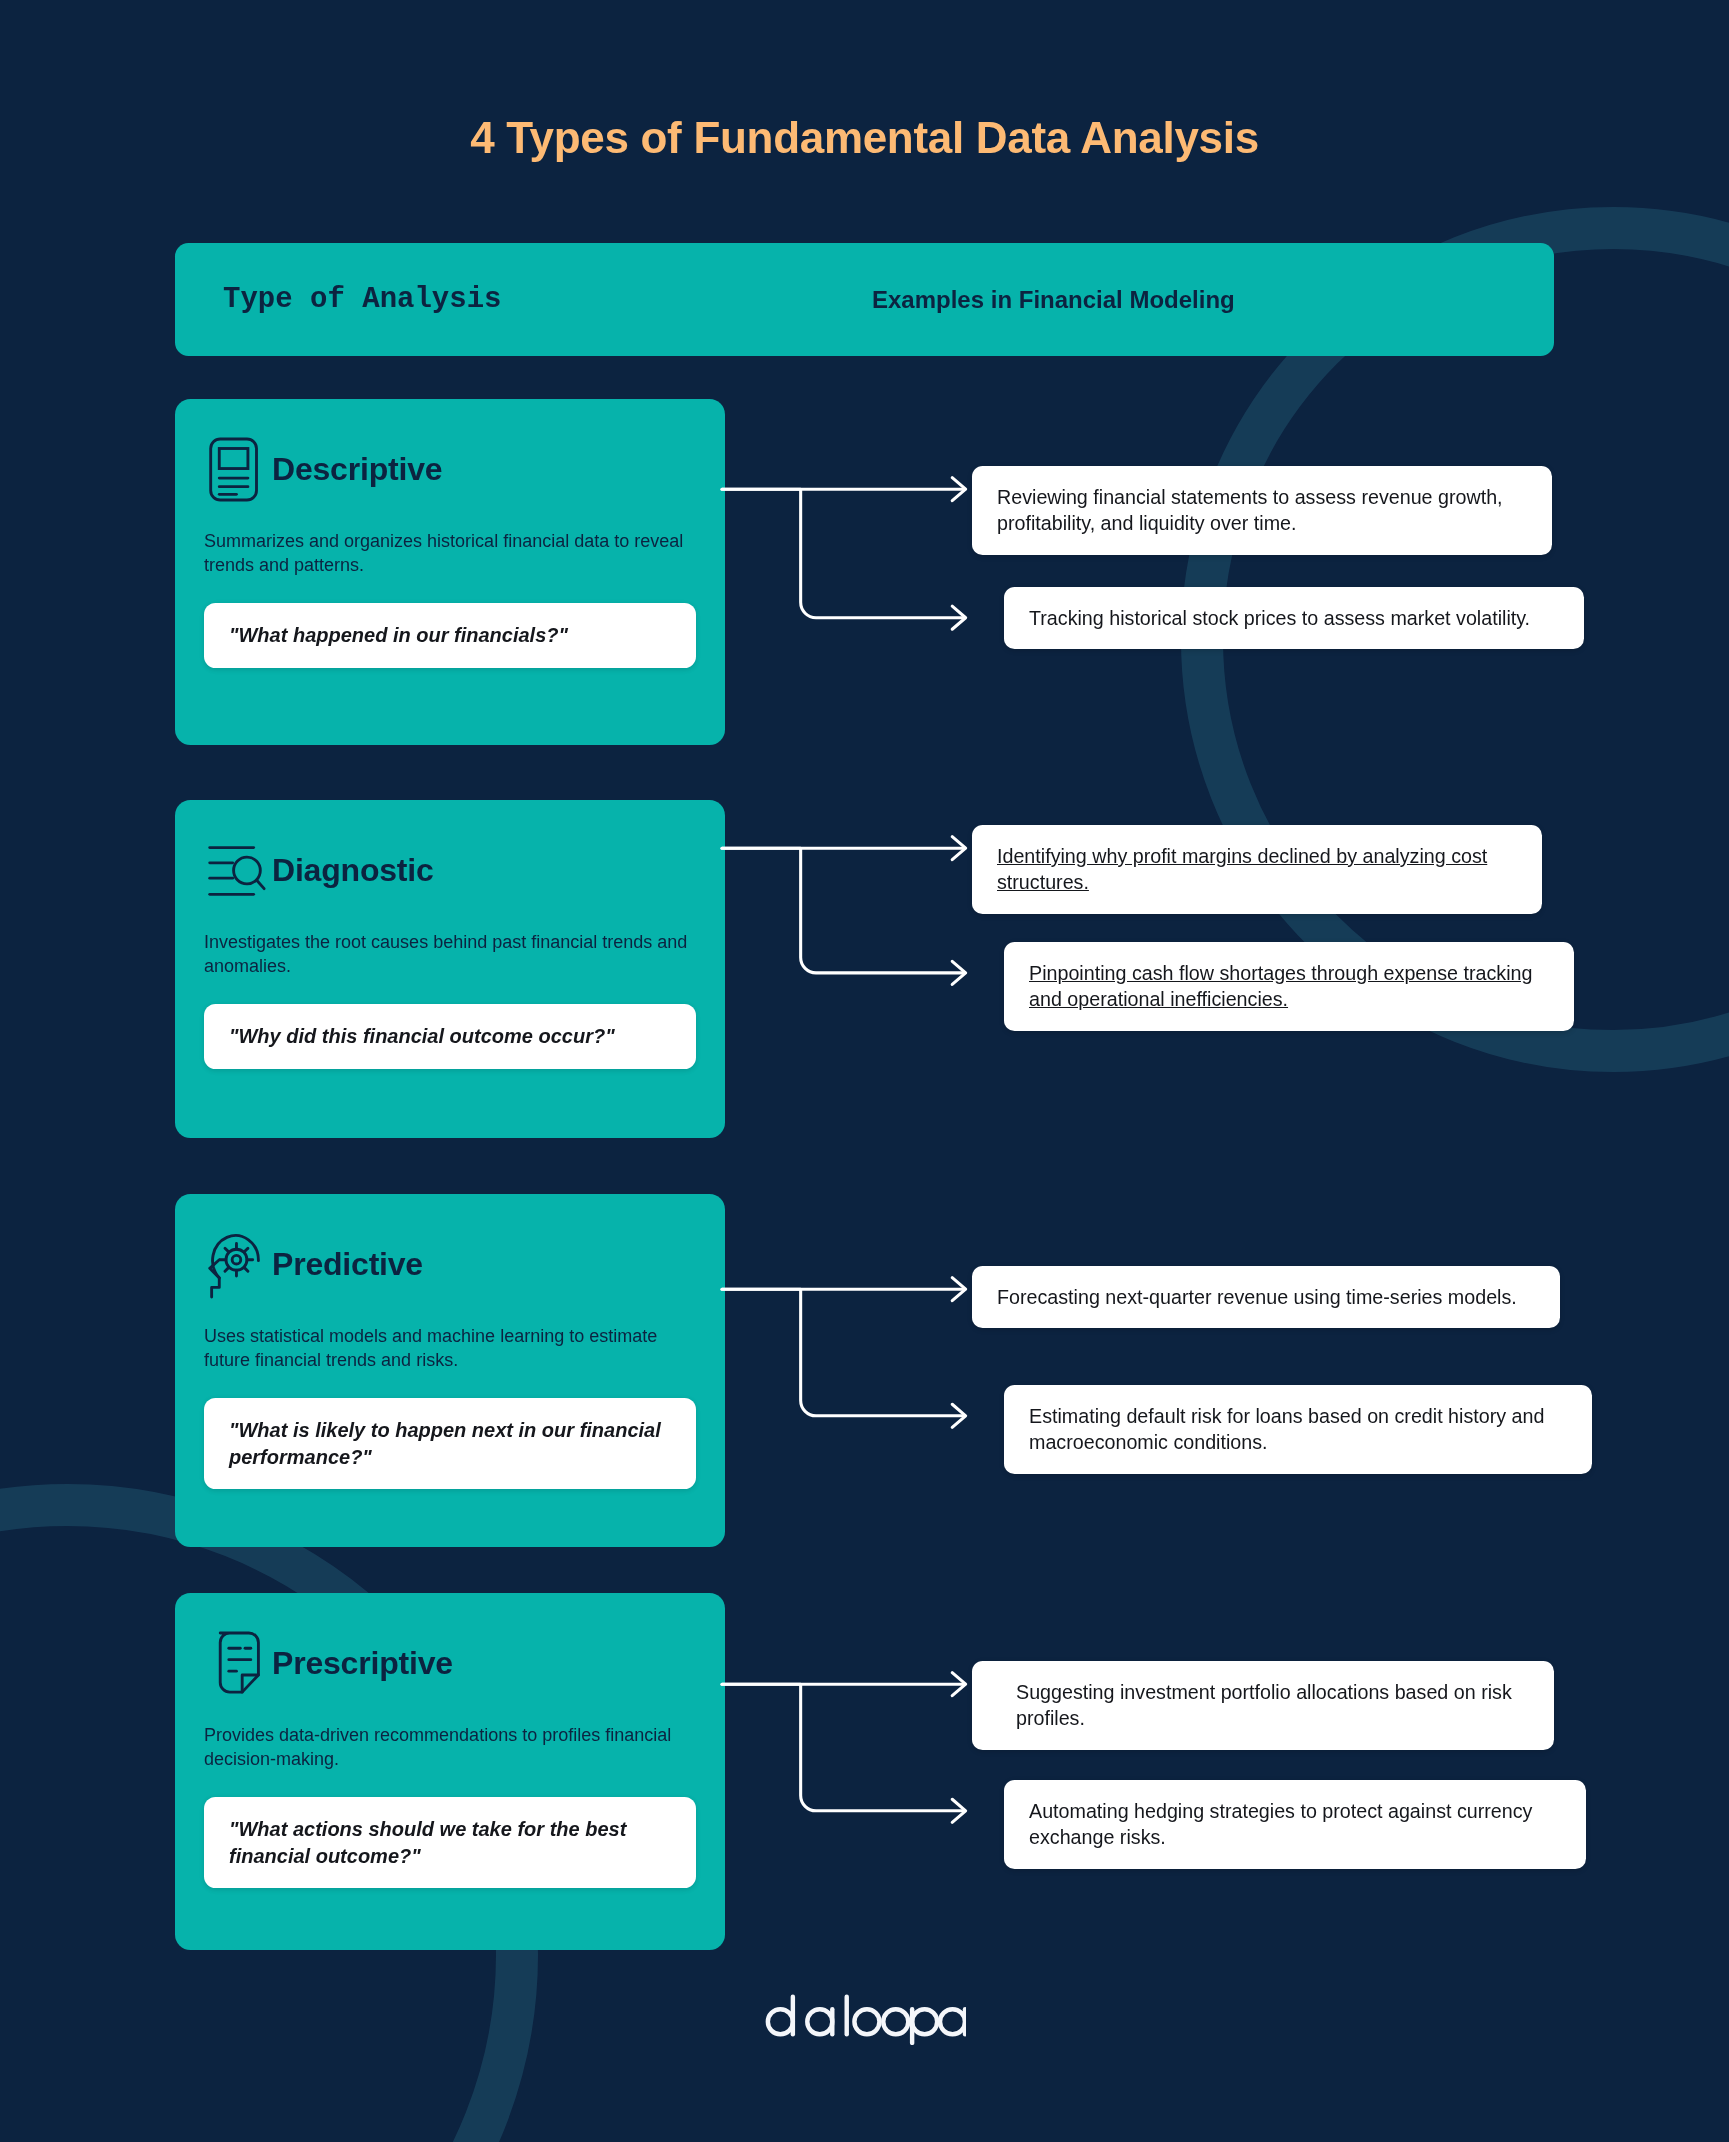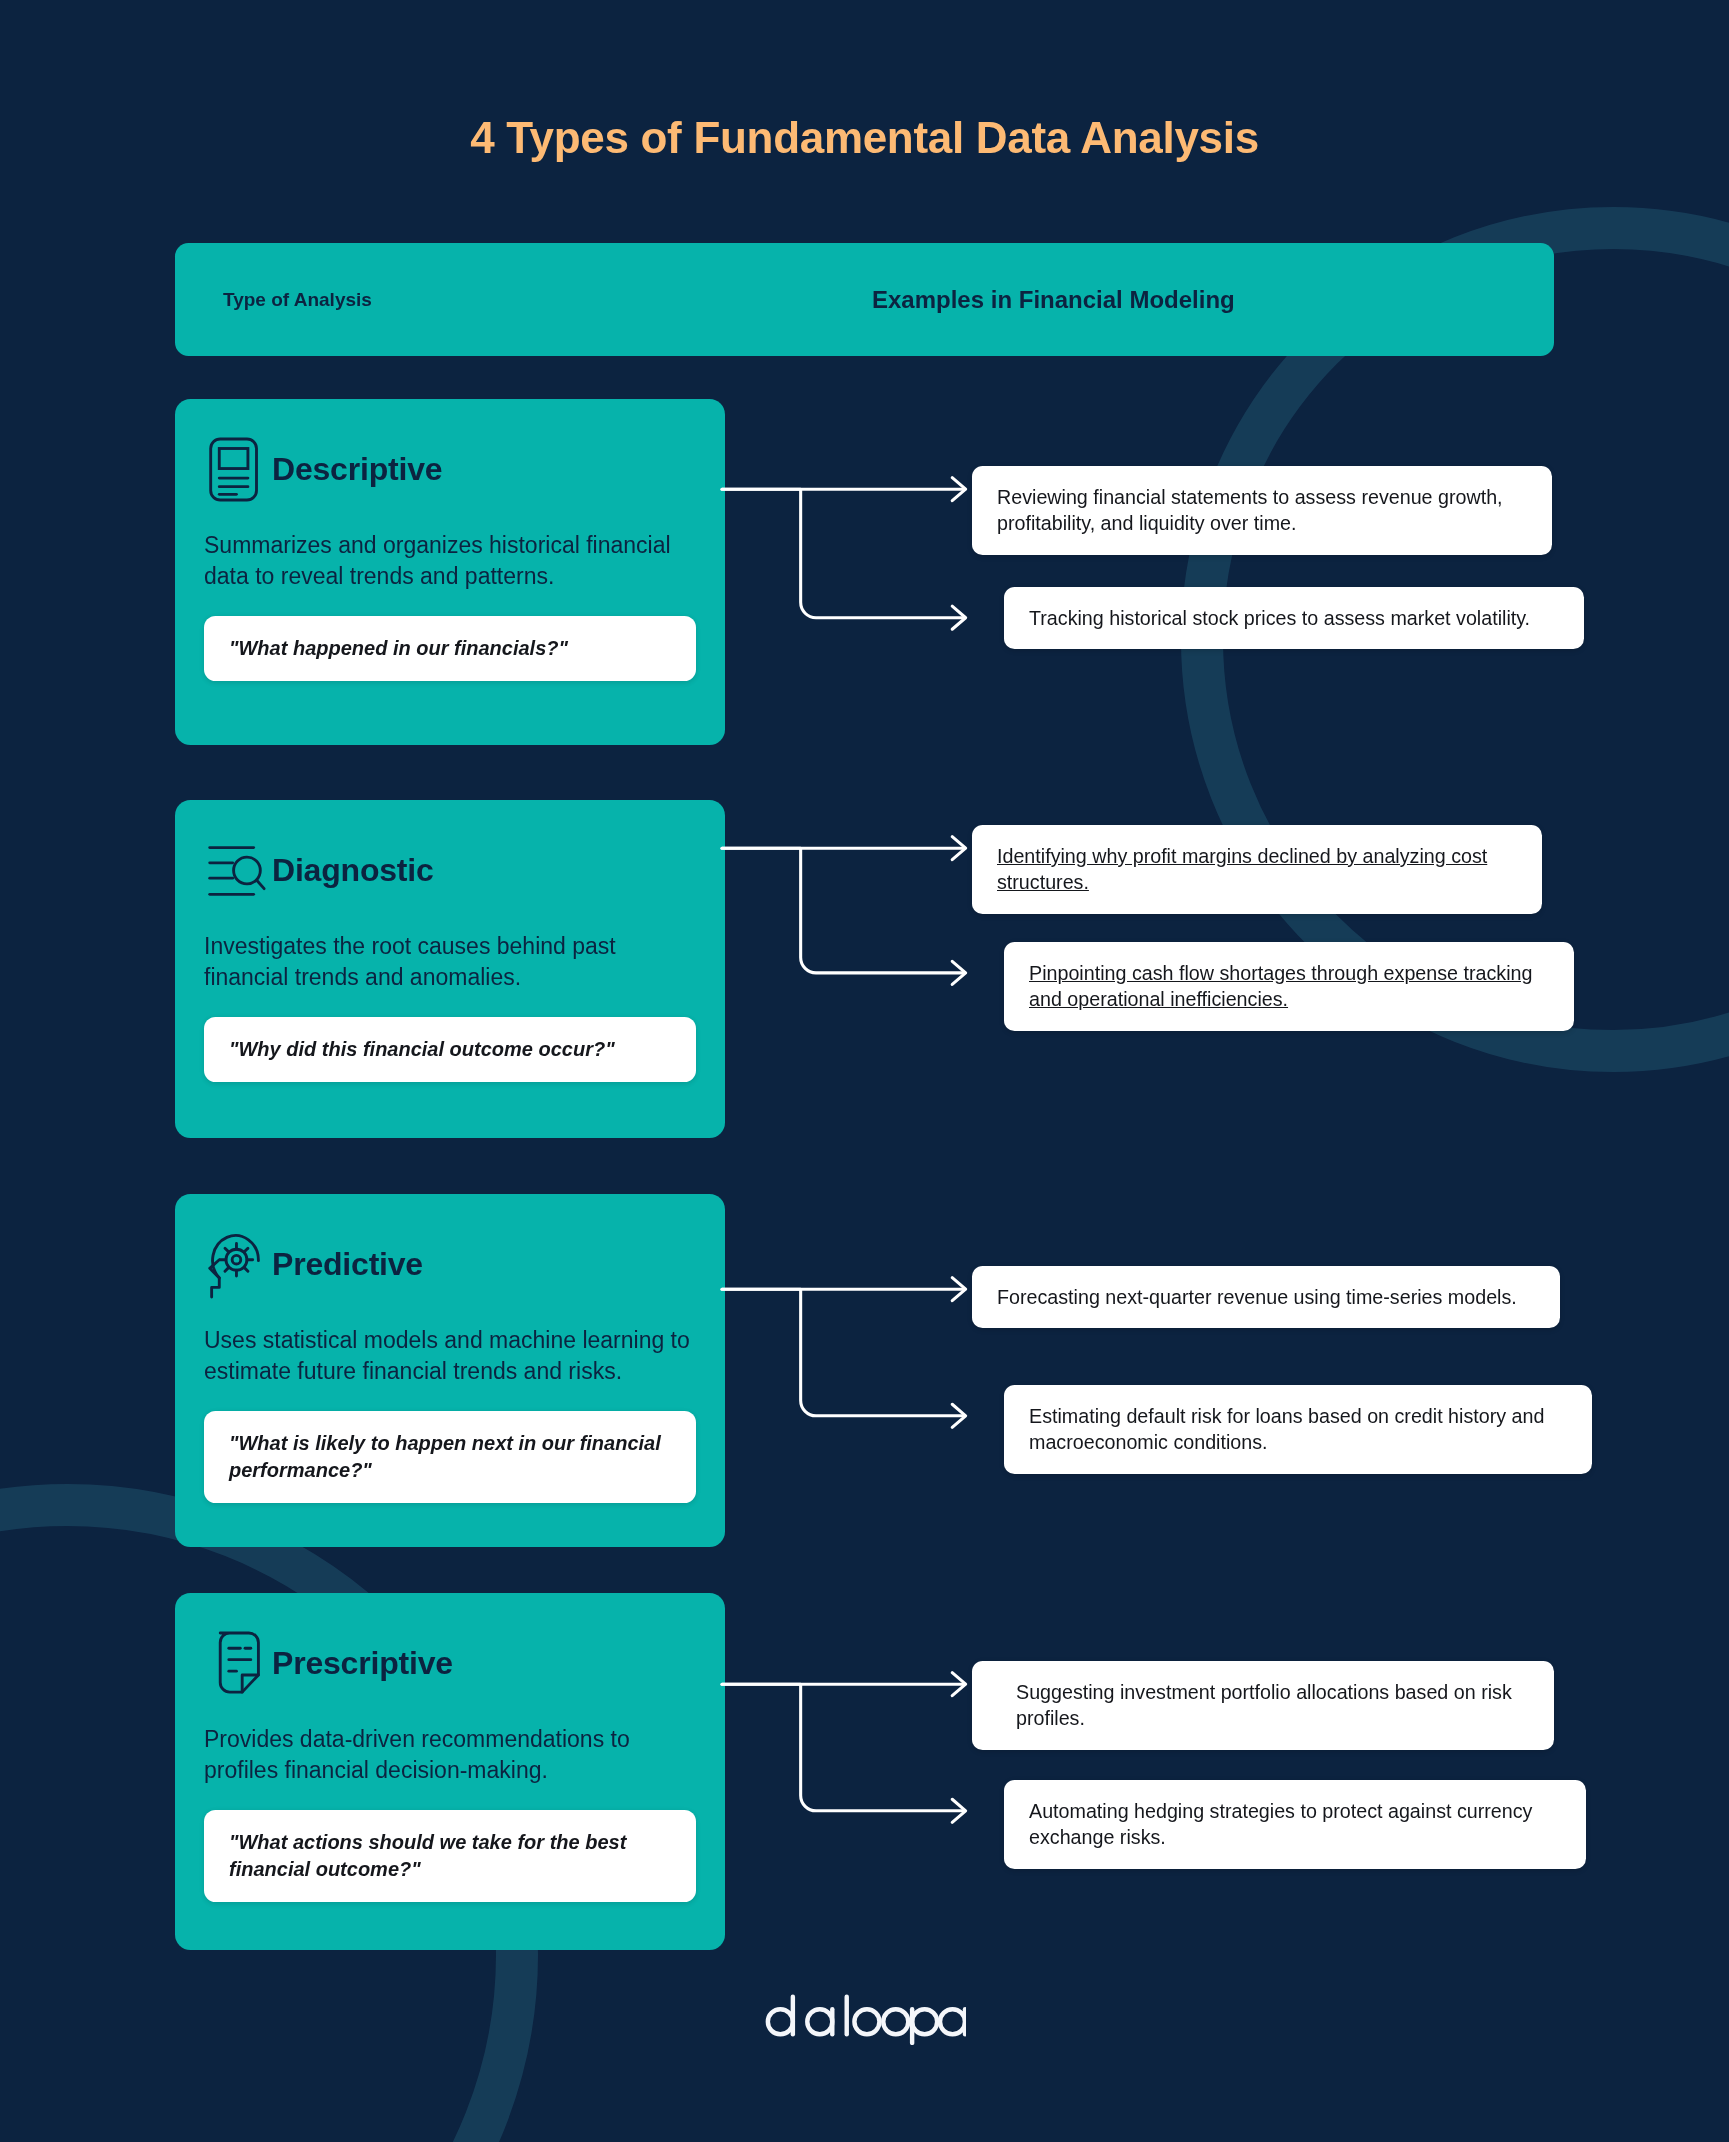--- a/index.html
+++ b/index.html
@@ -31,21 +31,21 @@
 
   
   .header-bar {
     position:absolute; left:175px; top:243px;
     width:1379px; height:113px;
     background:#06b3ab; border-radius:13.4px;
     display:flex; align-items:center;
   }
   .header-bar .h-col1 {
     position:absolute; left:48px; color:#0c2340;
-    font-size:19px; font-weight:bold;
+    font-size:29px; font-weight:bold;font-family:Liberation Mono, monospace;
   }
   .header-bar .h-col2 {
     position:absolute; left:697px; color:#0c2340;
     font-size:24px; font-weight:bold;
   }
 
   
   .row { position:absolute; left:0; width:100%; }
   .row-0 { top:399px; }
   .row-1 { top:800px; }
@@ -66,21 +66,21 @@
 
   .card-head { display:flex; align-items:center; gap:5px; height:71px; }
   .card-icon { width:63px; height:69px; flex:0 0 63px; }
   .card-icon svg { display:block; width:100%; height:100%; }
   .card-title {
     color:#0c2340; font-size:32px; font-weight:bold; letter-spacing:-0.2px;
   }
 
   .card-desc {
     margin-top:25px;
-    color:#0c2340; font-size:23px; line-height:1.33;
+    color:#0c2340; font-size:18px; line-height:1.33;
     max-width:509px;
   }
 
   .card-quote {
     margin-top:25px;
     background:#ffffff; border-radius:11.5px;
     padding:19px 25px;
     color:#15171c; font-size:20px; font-style:italic; font-weight:bold;
     line-height:1.34;
     box-shadow:0 1.9px 4.8px rgba(0,0,0,.12);

